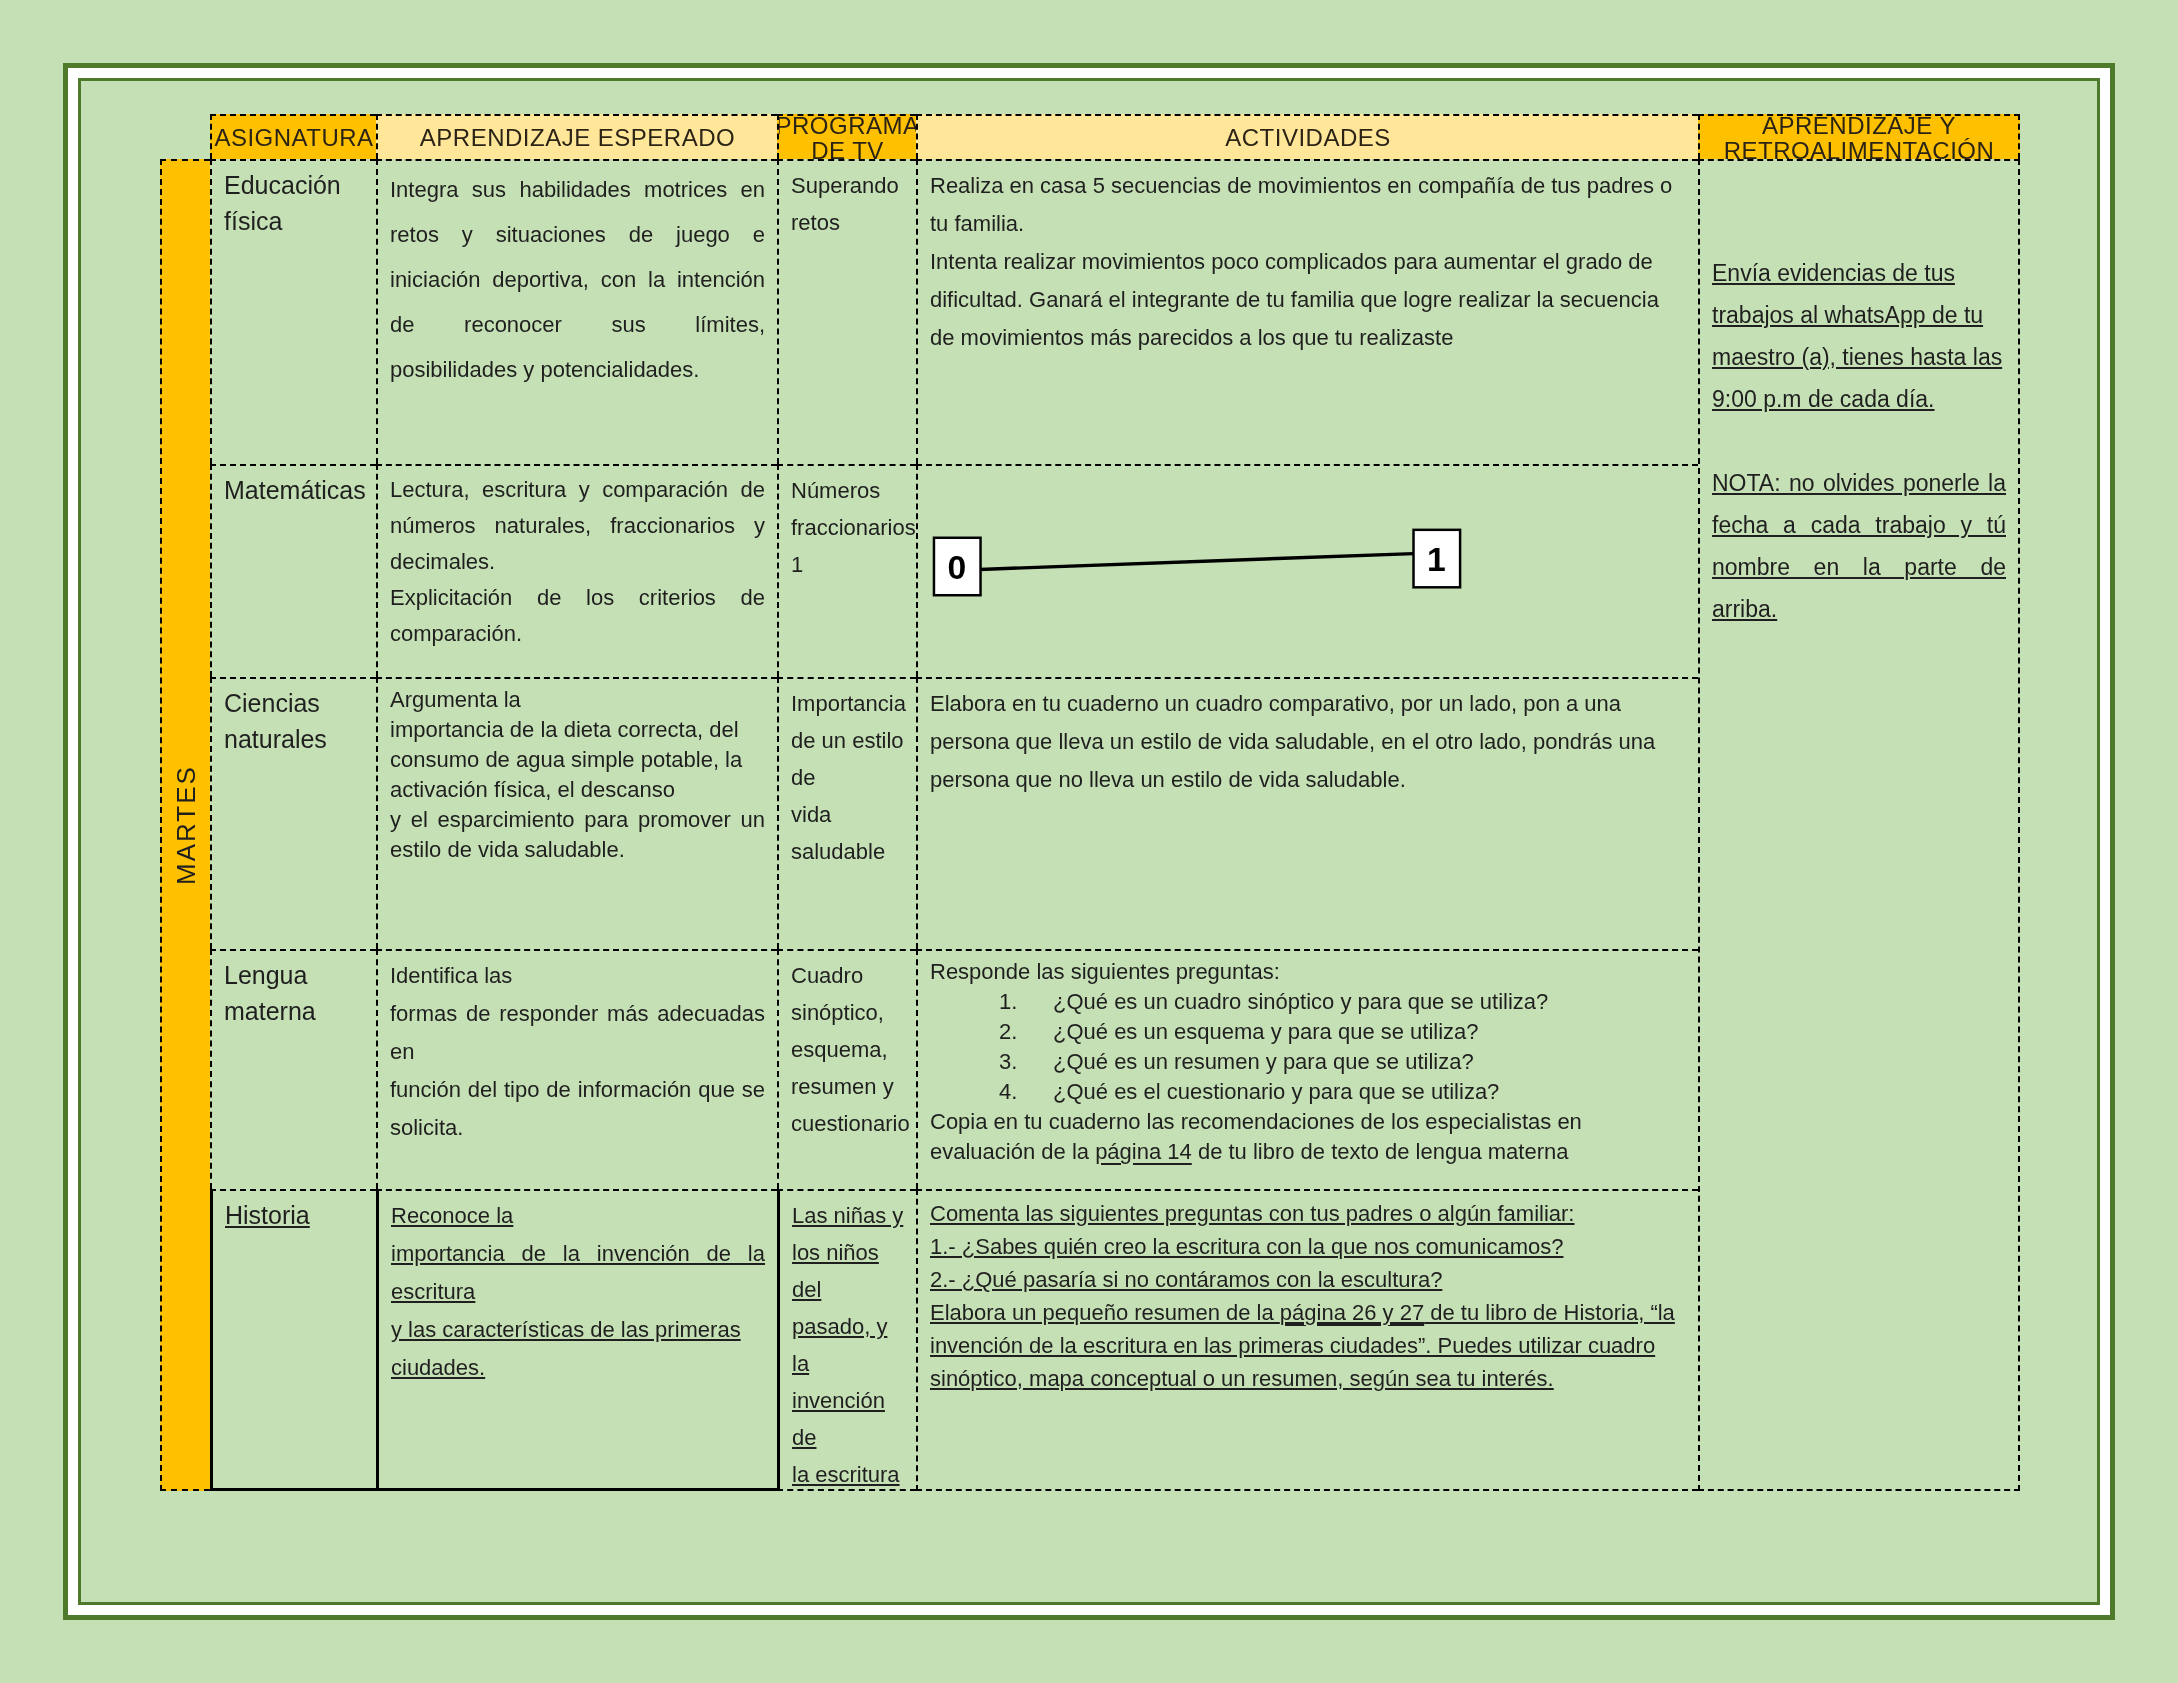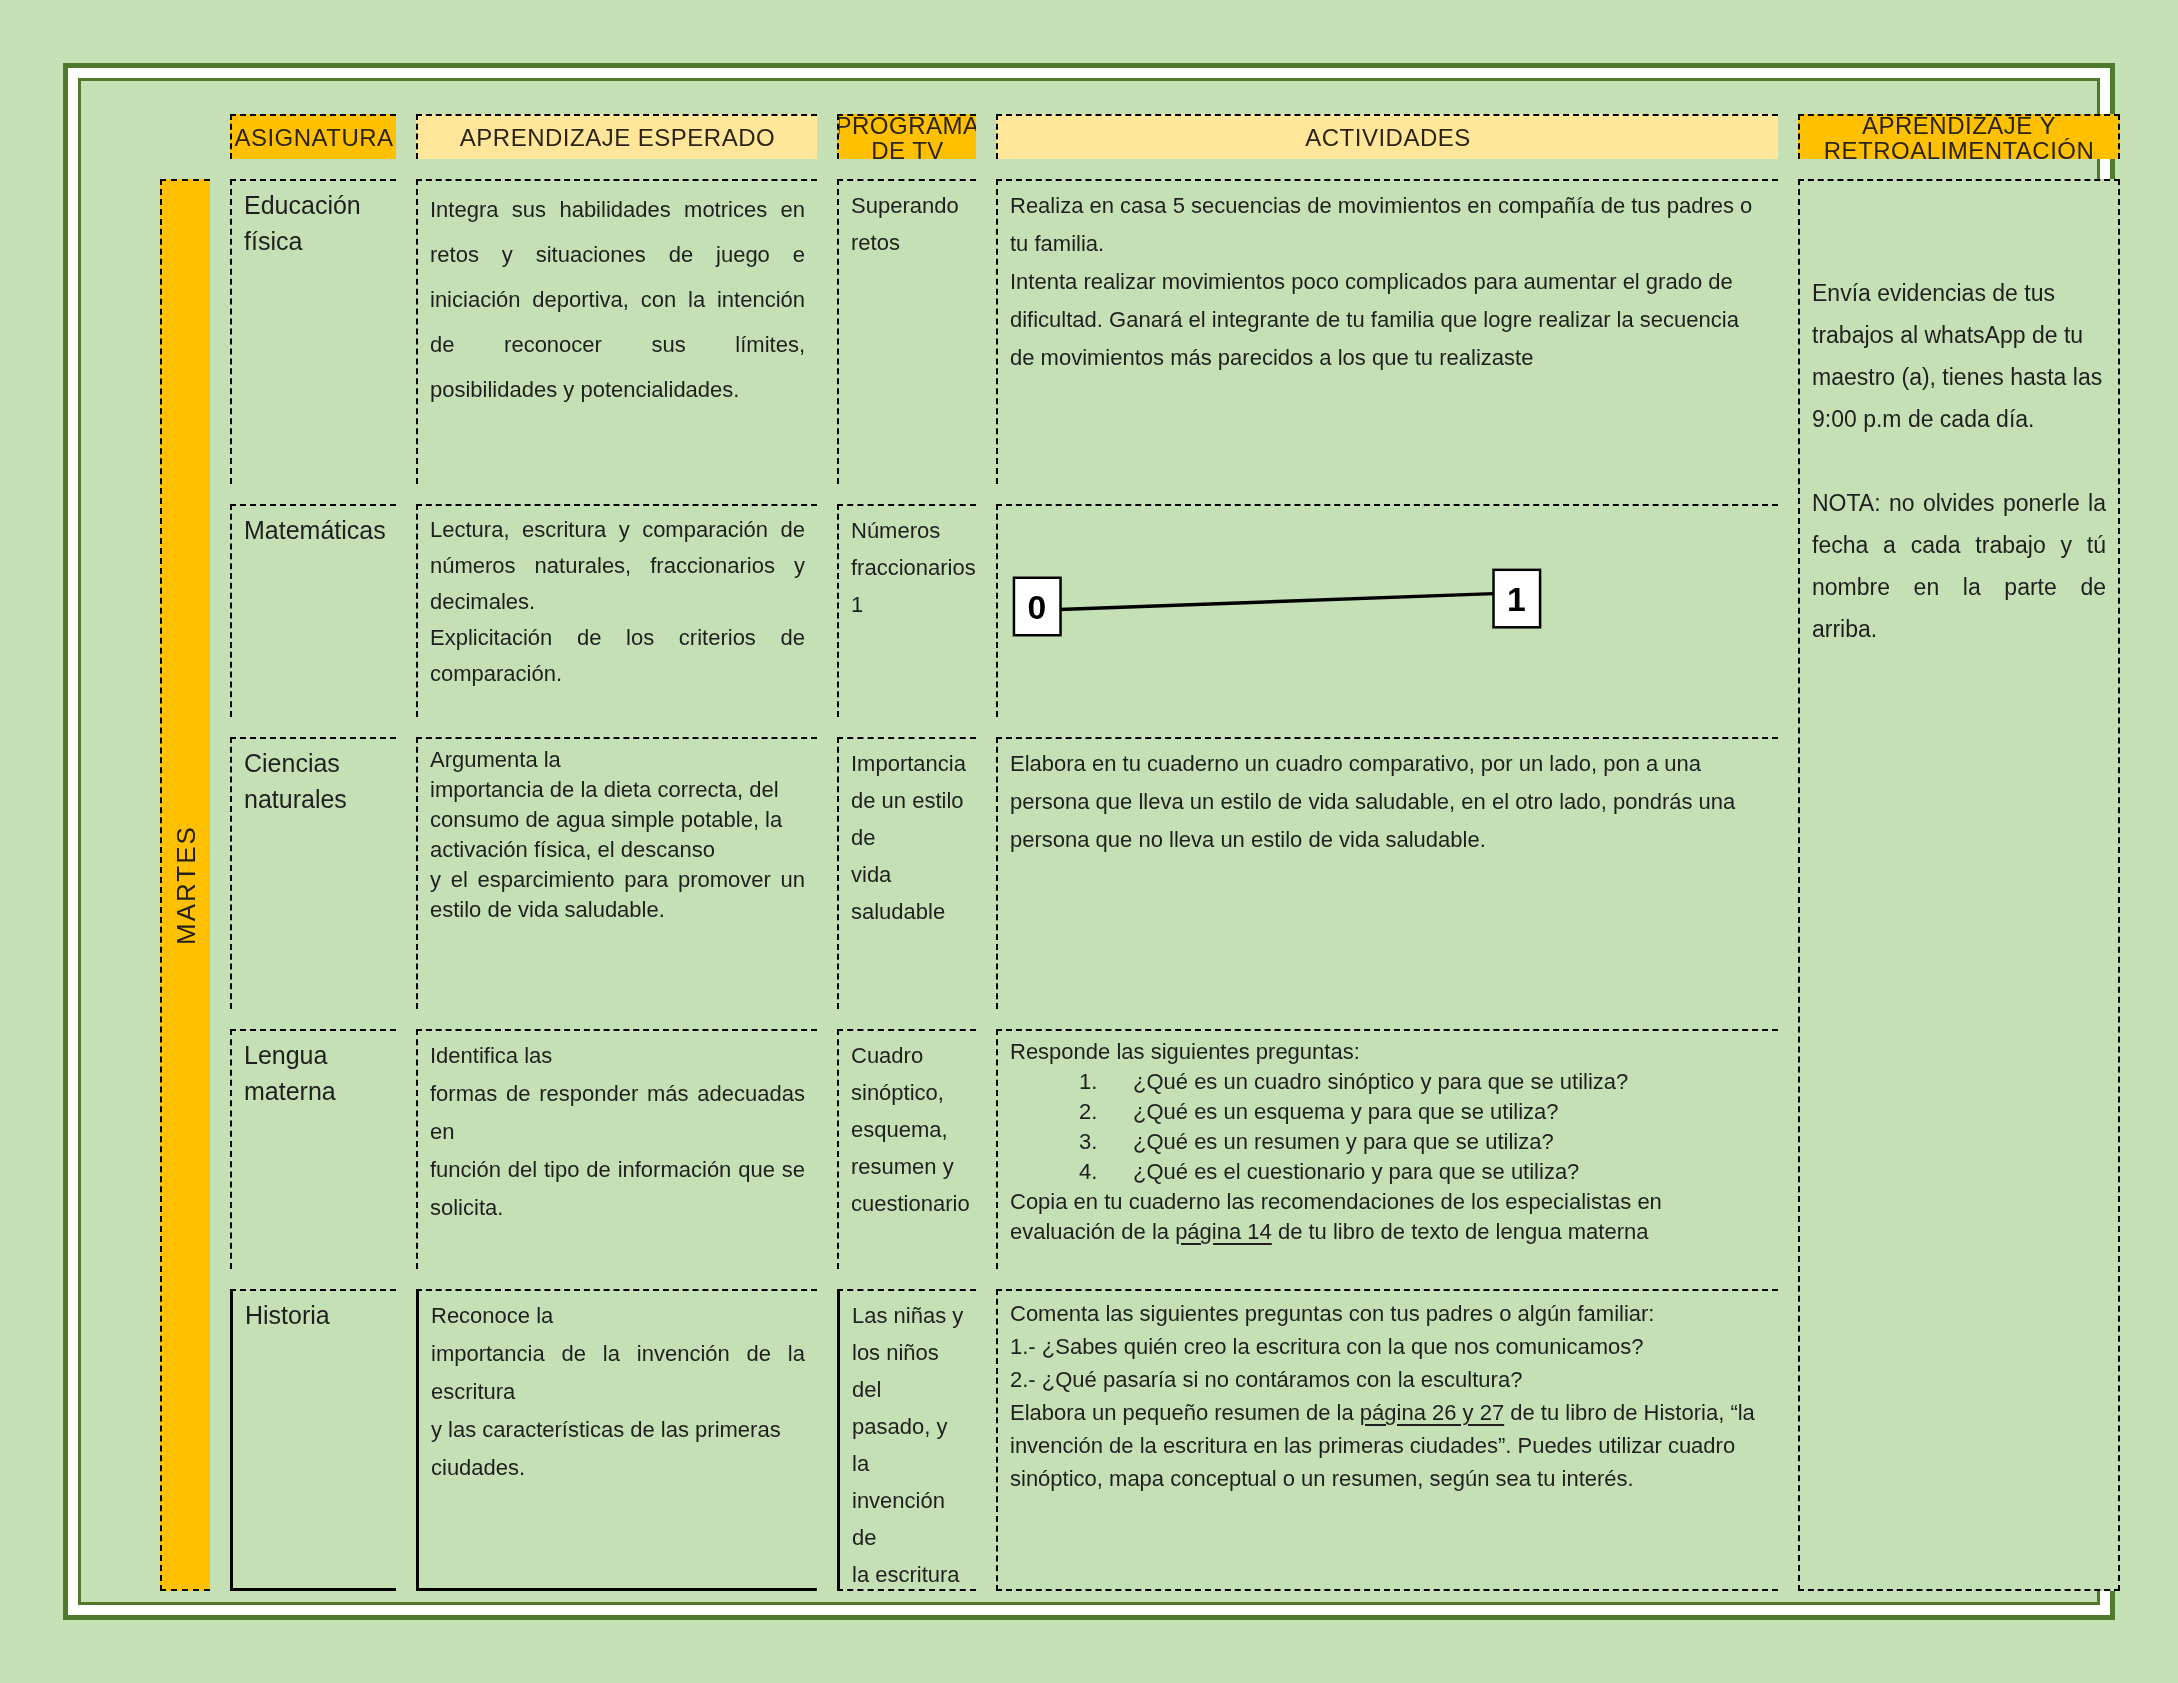--- a/index.html
+++ b/index.html
@@ -18,32 +18,31 @@
     position:absolute; left:10px; top:10px; right:10px; bottom:10px;
     border:3px solid #4F7A2C; background:#C5E0B4;
   }
 
   .sched-table{
     position:absolute; left:160px; top:114px;
     width:1859px; height:1376px;
     display:grid;
     grid-template-columns:50px 166px 401px 139px 782px 322px;
     grid-template-rows:45px 305px 213px 272px 240px 302px;
-    gap:20px;
   }
   .cell{
     border-left:2px dashed #000;
     border-top:2px dashed #000;
     background:#C5E0B4;
     padding:6px 12px;
     font-size:22px; line-height:37px;
     box-sizing:border-box; overflow:hidden;
   }
   .edge-r{border-right:2px dashed #000;}
-  .edge-b{border-bottom:2px dashed #000;}
+  .edge-b{border-bottom:2px dashed #000;text-decoration:underline;}
   .solid-l{border-left:3px solid #000;}
   .solid-b{border-bottom:3px solid #000;}
 
   .hcell{
     display:flex; align-items:center; justify-content:center;
     text-align:center; font-size:24px; line-height:25px;
     color:#2b2416; white-space:pre-line; padding:2px 6px;
     letter-spacing:0.5px;
   }
   .bg-orange{background:#FFC000;}

